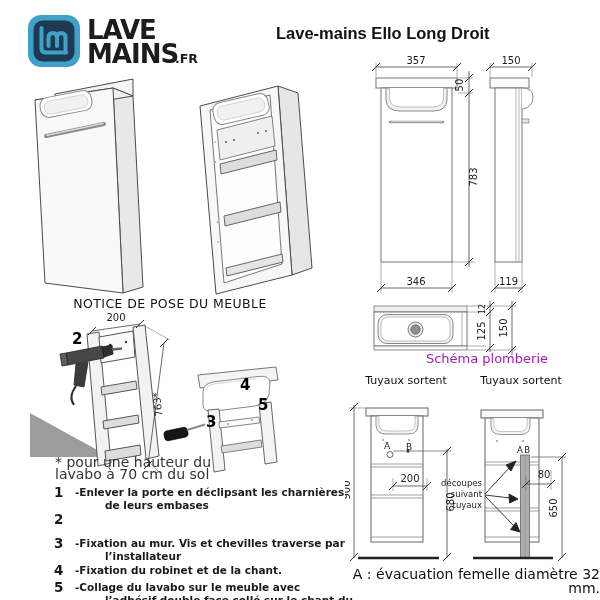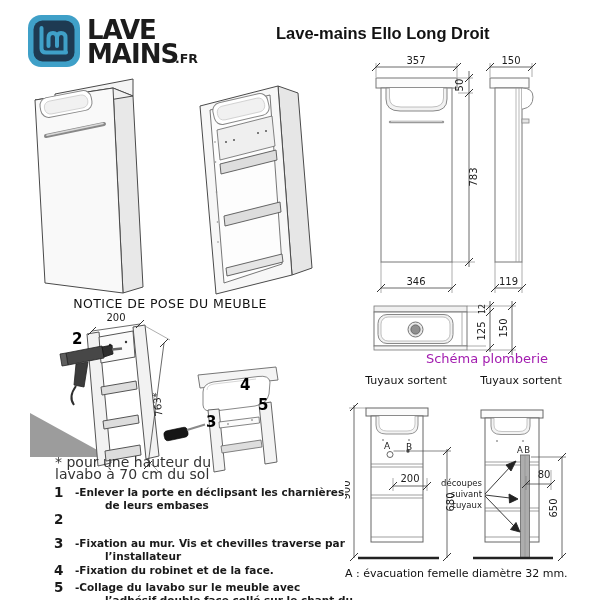--- a/index.html
+++ b/index.html
@@ -18,21 +18,21 @@
                   letter-spacing:.4px;color:#111;}
   #footnote{left:55px;top:456px;font-size:14px;line-height:12px;color:#333;}
   #steps{left:54px;top:486px;width:300px;}
   .step{display:flex;gap:8px;}
   .step-num{font-weight:bold;font-size:13.5px;line-height:13px;width:13px;flex:none;}
   .step-text{font-size:10.5px;line-height:12.5px;max-width:274px;padding-left:30px;text-indent:-30px;font-weight:bold;}
   .mb1{margin-bottom:2px}.mb2{margin-bottom:11px}.mb3{margin-bottom:2px}.mb4{margin-bottom:4px}
   
   #plomberie-heading{left:383px;top:351px;width:165px;text-align:right;font-size:13px;color:#a21caf;}
   .pipe-title{position:absolute;top:374px;width:118px;text-align:center;font-size:11px;line-height:13px;color:#111;}
-  #legend{left:345px;top:567px;width:255px;text-align:left;font-size:11px;line-height:14px;color:#111;}
+  #legend{left:345px;top:567px;width:255px;text-align:right;font-size:14px;line-height:14px;color:#111;}
 </style>
 </head>
 <body>
 
 <svg class="abs" style="left:28px;top:12px" width="200" height="58" viewBox="0 0 200 58">
   <g>
     <rect x="0" y="3" width="52" height="52" rx="13" fill="#3FA0C8"></rect>
     <rect x="5.5" y="8.5" width="41" height="41" rx="9" fill="#1E3A52"></rect>
     <g fill="none" stroke-width="4" stroke-linecap="round" stroke-linejoin="round" stroke="#3FA0C8">
       <path d="M13.5,16 V36.5 Q13.5,40.5 18,40.5 H38"></path>
@@ -231,21 +231,21 @@
   </div>
   <div class="step mb2">
     <span class="step-num">2</span>
   </div>
   <div class="step mb3">
     <span class="step-num">3</span>
     <span class="step-text">-Fixation au mur. Vis et chevilles traverse par l’installateur</span>
   </div>
   <div class="step mb4">
     <span class="step-num">4</span>
-    <span class="step-text">-Fixation du robinet et de la face.</span>
+    <span class="step-text">-Fixation du robinet et de la chant.</span>
   </div>
   <div class="step">
     <span class="step-num">5</span>
     <span class="step-text">-Collage du lavabo sur le meuble avec l’adhésif double face collé sur le chant du caisson.</span>
   </div>
 </div>
 
 <div class="abs" id="plomberie-heading">Schéma plomberie</div>
 
 <div class="pipe-title" style="left:347px">

